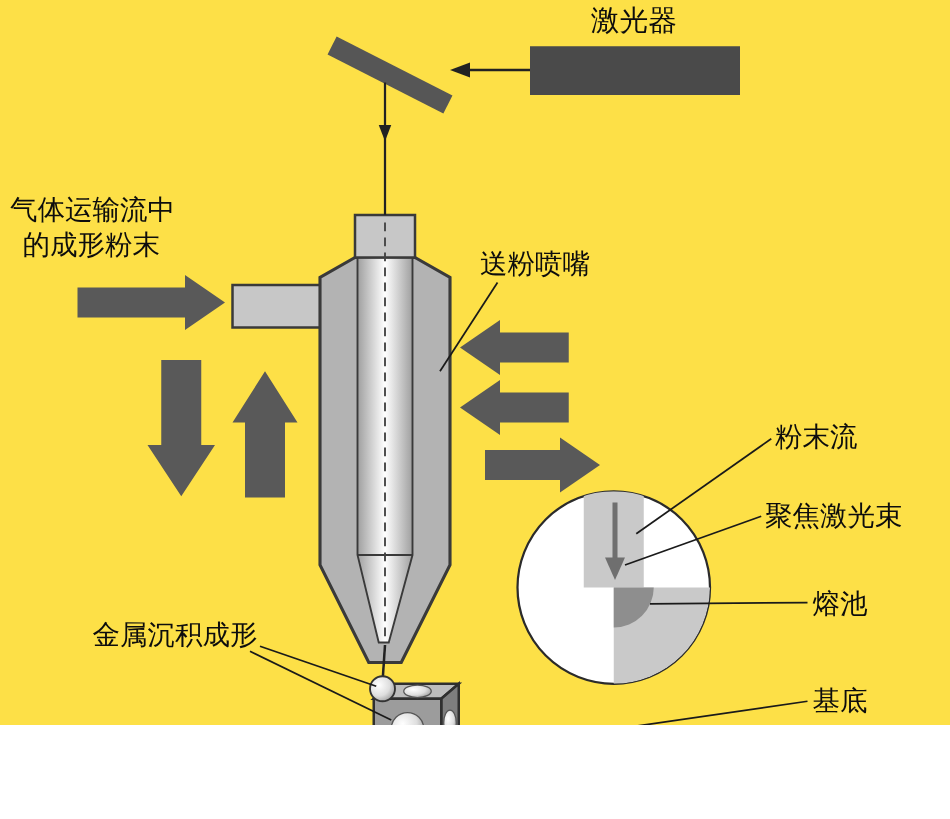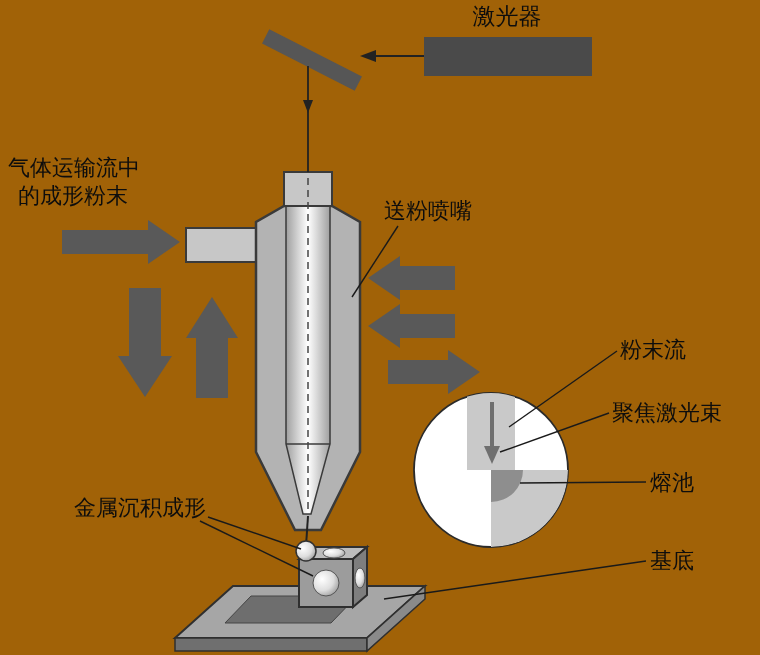--- a/index.html
+++ b/index.html
@@ -1,18 +1,18 @@
 <!DOCTYPE html>
 <html><head>
 <meta charset="utf-8">
 <style>
   html,body{margin:0;padding:0;background:#ffffff;}
   .stage{
-    width:760px;height:655px;position:relative;overflow:hidden;
-    background:#a16207;
+    width:760px;height:580px;position:relative;overflow:hidden;
+    background:#fde047;
     font-family:"DejaVu Serif", serif;
   }
   svg{display:block;}
   .lbl{
     font-family:"DejaVu Serif", serif;
     font-size:22px;
     fill:#0d0d0d;
   }
   .lbl-big{font-size:23px;}
   .leader{stroke:#1a1a1a;stroke-width:1.4;fill:none;}

